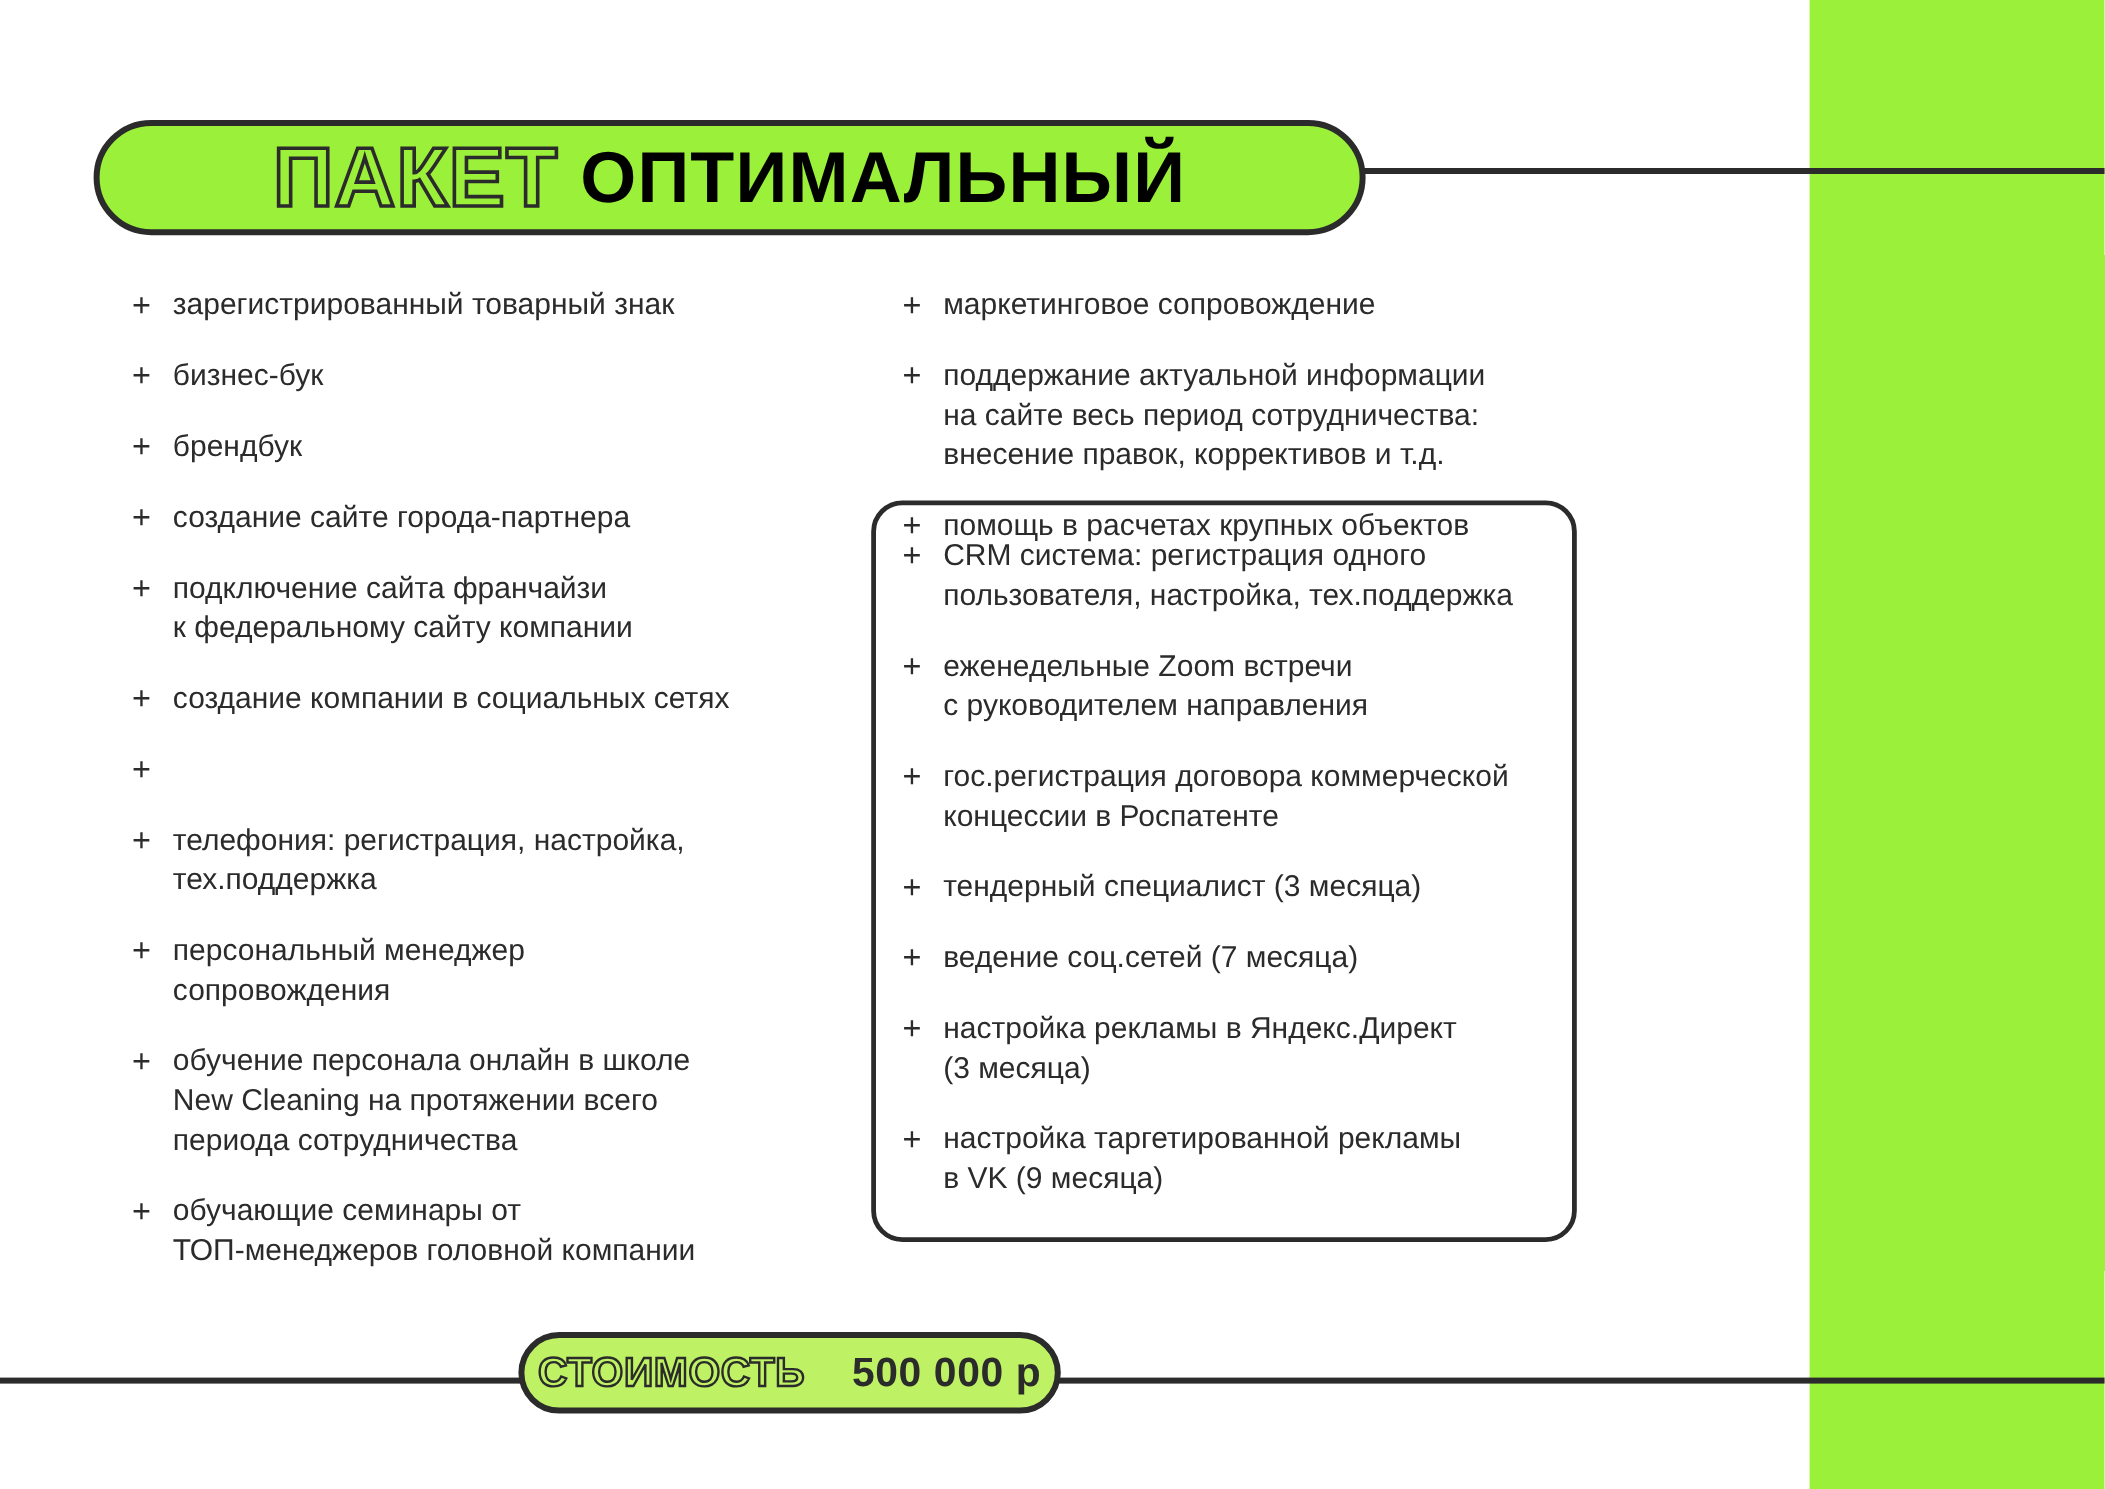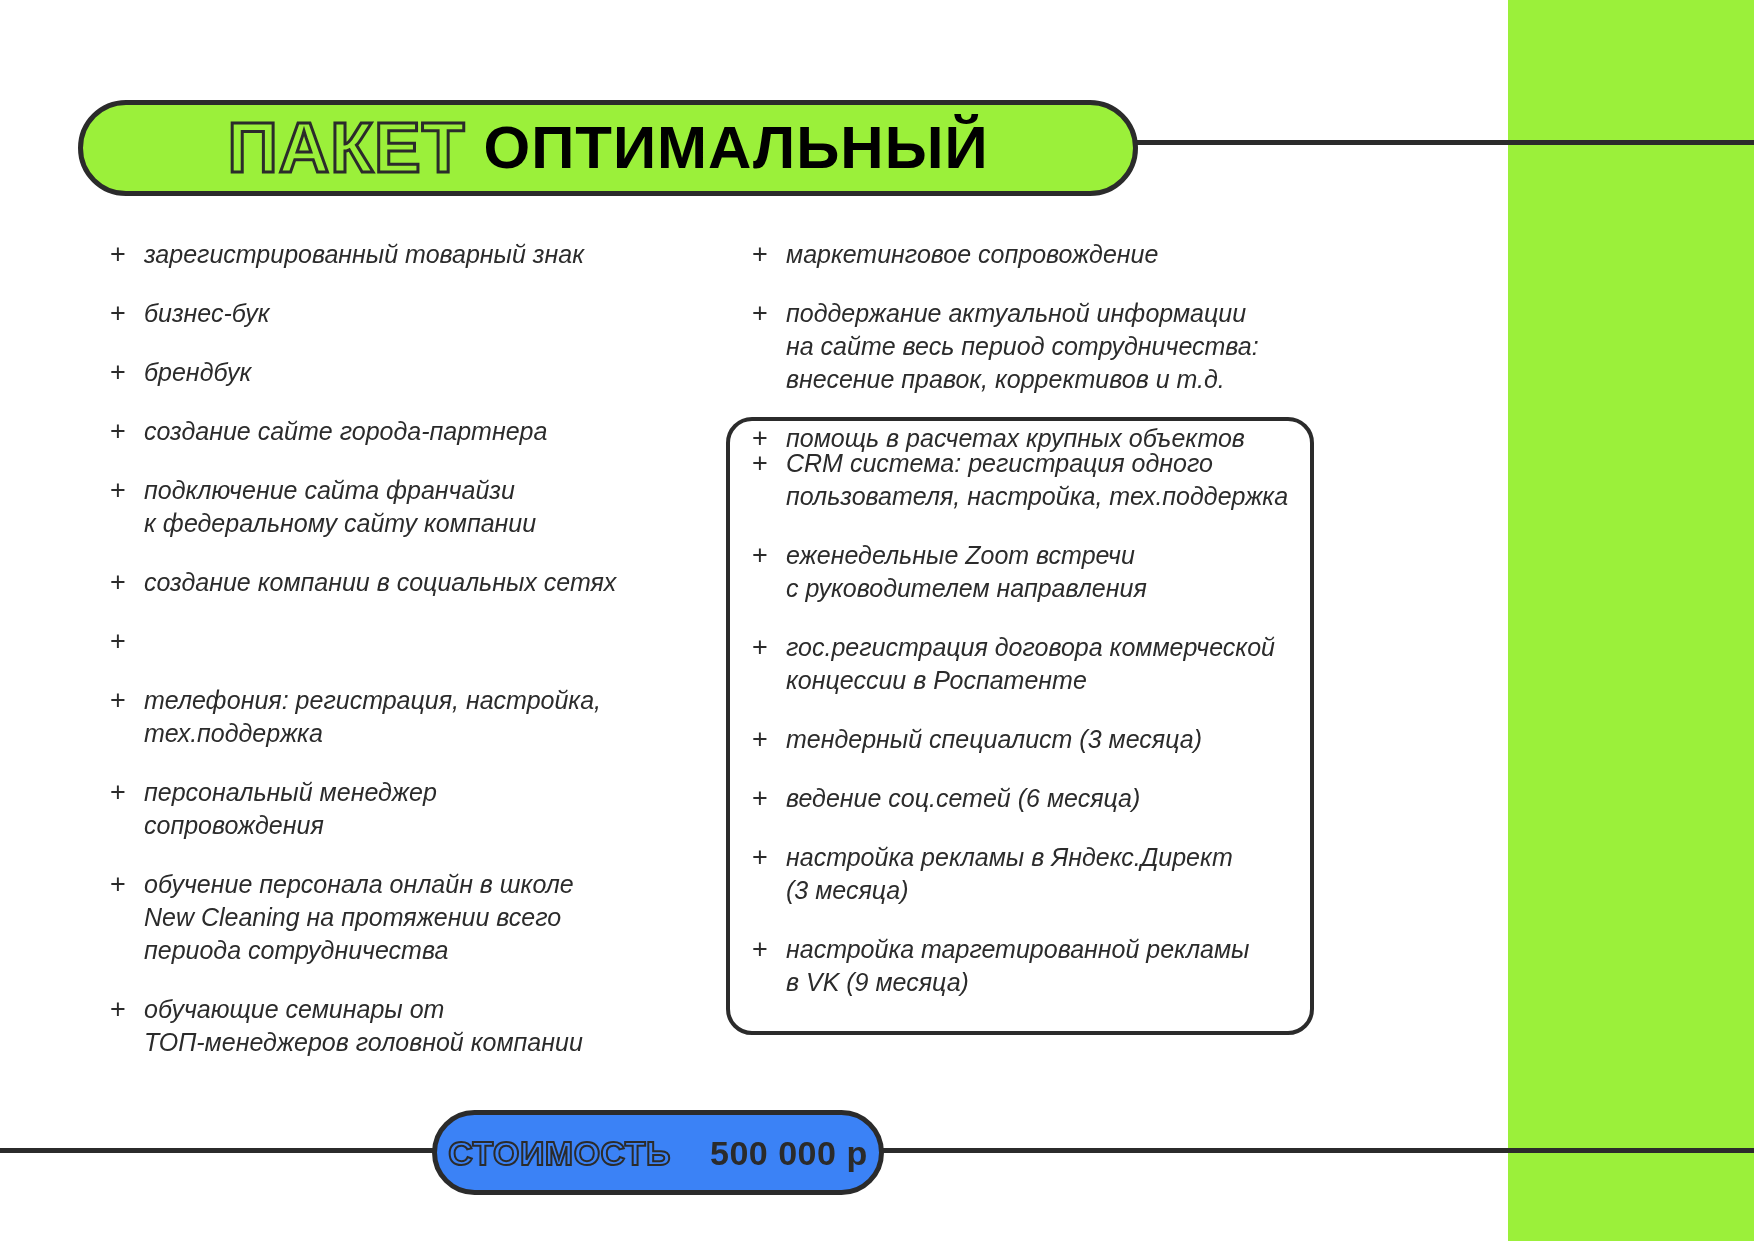--- a/index.html
+++ b/index.html
@@ -106,21 +106,20 @@
     font-size: 27px;
     line-height: 33px;
     color: #2b2b2b;
     font-weight: 400;
   }
   .feature .txt {
     font-size: 25px;
     line-height: 33px;
     color: #2b2b2b;
     white-space: pre-line;
-    font-style: italic;
   }
 
   
   .crm-box {
     position: absolute;
     top: 417px;
     left: 726px;
     width: 588px;
     height: 618px;
     border: 4px solid #2b2b2b;
@@ -133,22 +132,22 @@
     left: 752px;
     width: 560px;
   }
 
   
   .price-pill {
     position: absolute;
     top: 1110px;
     left: 432px;
     width: 452px;
-    height: 85px;
-    background: #3b82f6;
+    height: 68px;
+    background: #bef264;
     border: 5px solid #2b2b2b;
     border-radius: 44px;
     box-sizing: border-box;
     display: flex;
     align-items: center;
     justify-content: center;
     gap: 12px;
     white-space: nowrap;
   }
   .price-outline {
@@ -270,21 +269,21 @@
       <span class="plus">+</span>
       <span class="txt">гос.регистрация договора коммерческой
 концессии в Роспатенте</span>
     </div>
     <div class="feature">
       <span class="plus">+</span>
       <span class="txt">тендерный специалист (3 месяца)</span>
     </div>
     <div class="feature">
       <span class="plus">+</span>
-      <span class="txt">ведение соц.сетей (6 месяца)</span>
+      <span class="txt">ведение соц.сетей (7 месяца)</span>
     </div>
     <div class="feature">
       <span class="plus">+</span>
       <span class="txt">настройка рекламы в Яндекс.Директ
 (3 месяца)</span>
     </div>
     <div class="feature">
       <span class="plus">+</span>
       <span class="txt">настройка таргетированной рекламы
 в VK (9 месяца)</span>

